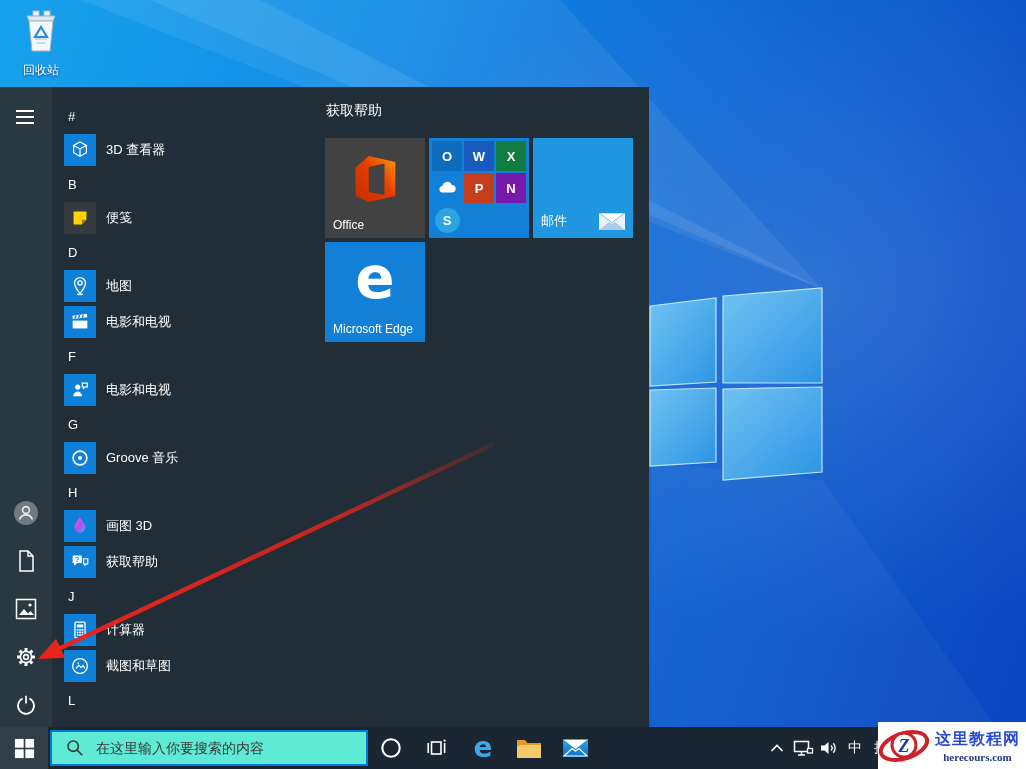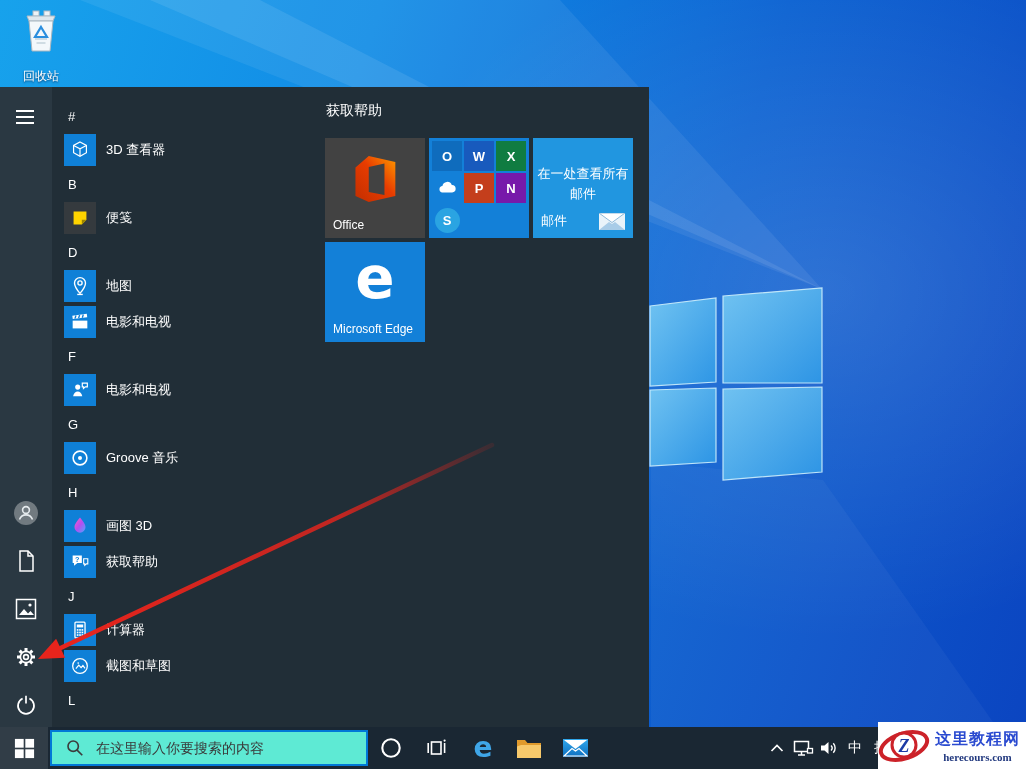--- a/index.html
+++ b/index.html
@@ -9,21 +9,21 @@
     font-family:"Liberation Sans","DejaVu Sans",sans-serif;
     -webkit-font-smoothing:antialiased;
   }
 
   
   #desktop { position:absolute; inset:0;
     background:linear-gradient(108deg,#17a2ec 0%,#128ce6 30%,#0d63d2 62%,#0b44c0 100%); }
   #wallpaper-art { position:absolute; inset:0; }
 
   .recycle-bin { position:absolute; left:10px; top:8px; width:62px; text-align:center; z-index:5; }
-  .recycle-bin .bin-label { margin-top:10px; font-size:12px; color:#fff; text-shadow:0 1px 2px rgba(0,20,60,.75); }
+  .recycle-bin .bin-label { margin-top:4px; font-size:12px; color:#fff; text-shadow:0 1px 2px rgba(0,20,60,.75); }
 
   
   #start-menu { position:absolute; left:0; top:87px; width:649px; height:640px;
     background:#212e37; z-index:10; overflow:hidden; }
 
   .rail { position:absolute; left:0; top:0; width:52px; height:100%; background:#2a3842; }
   .rail-btn { position:absolute; left:0; width:52px; height:36px; display:flex; align-items:center; justify-content:center; cursor:pointer; }
 
   .app-list { position:absolute; left:52px; top:0; width:272px; height:100%;
     overflow:hidden; padding:11px 0 0 12px; }
@@ -352,21 +352,20 @@
           </div>
           <div class="mini-icon" style="background: rgb(196, 62, 28);">P</div>
           <div class="mini-icon" style="background: rgb(119, 25, 170);">N</div>
           <div class="mini-icon">
             <div class="skype-circle" style="background: rgb(42, 164, 226);">S</div>
           </div>
         </div>
     </div>
 
     <div class="tile tile-mail">
-      <div class="mail-message">在一处查看所有邮件</div>
       <div class="tile-label">邮件</div>
       <svg class="mail-envelope" width="26" height="17" viewBox="0 0 26 17">
         <rect width="26" height="17" fill="#e9f3fa"></rect>
         <polygon points="0,0 13,9.5 26,0" fill="#fff" stroke="#8fb8d8" stroke-width="1"></polygon>
         <polygon points="0,17 10,9 13,11 16,9 26,17" fill="#a8cce8"></polygon>
       </svg>
     </div>
 
     <div class="tile tile-edge">
       <div class="edge-glyph">e</div>

